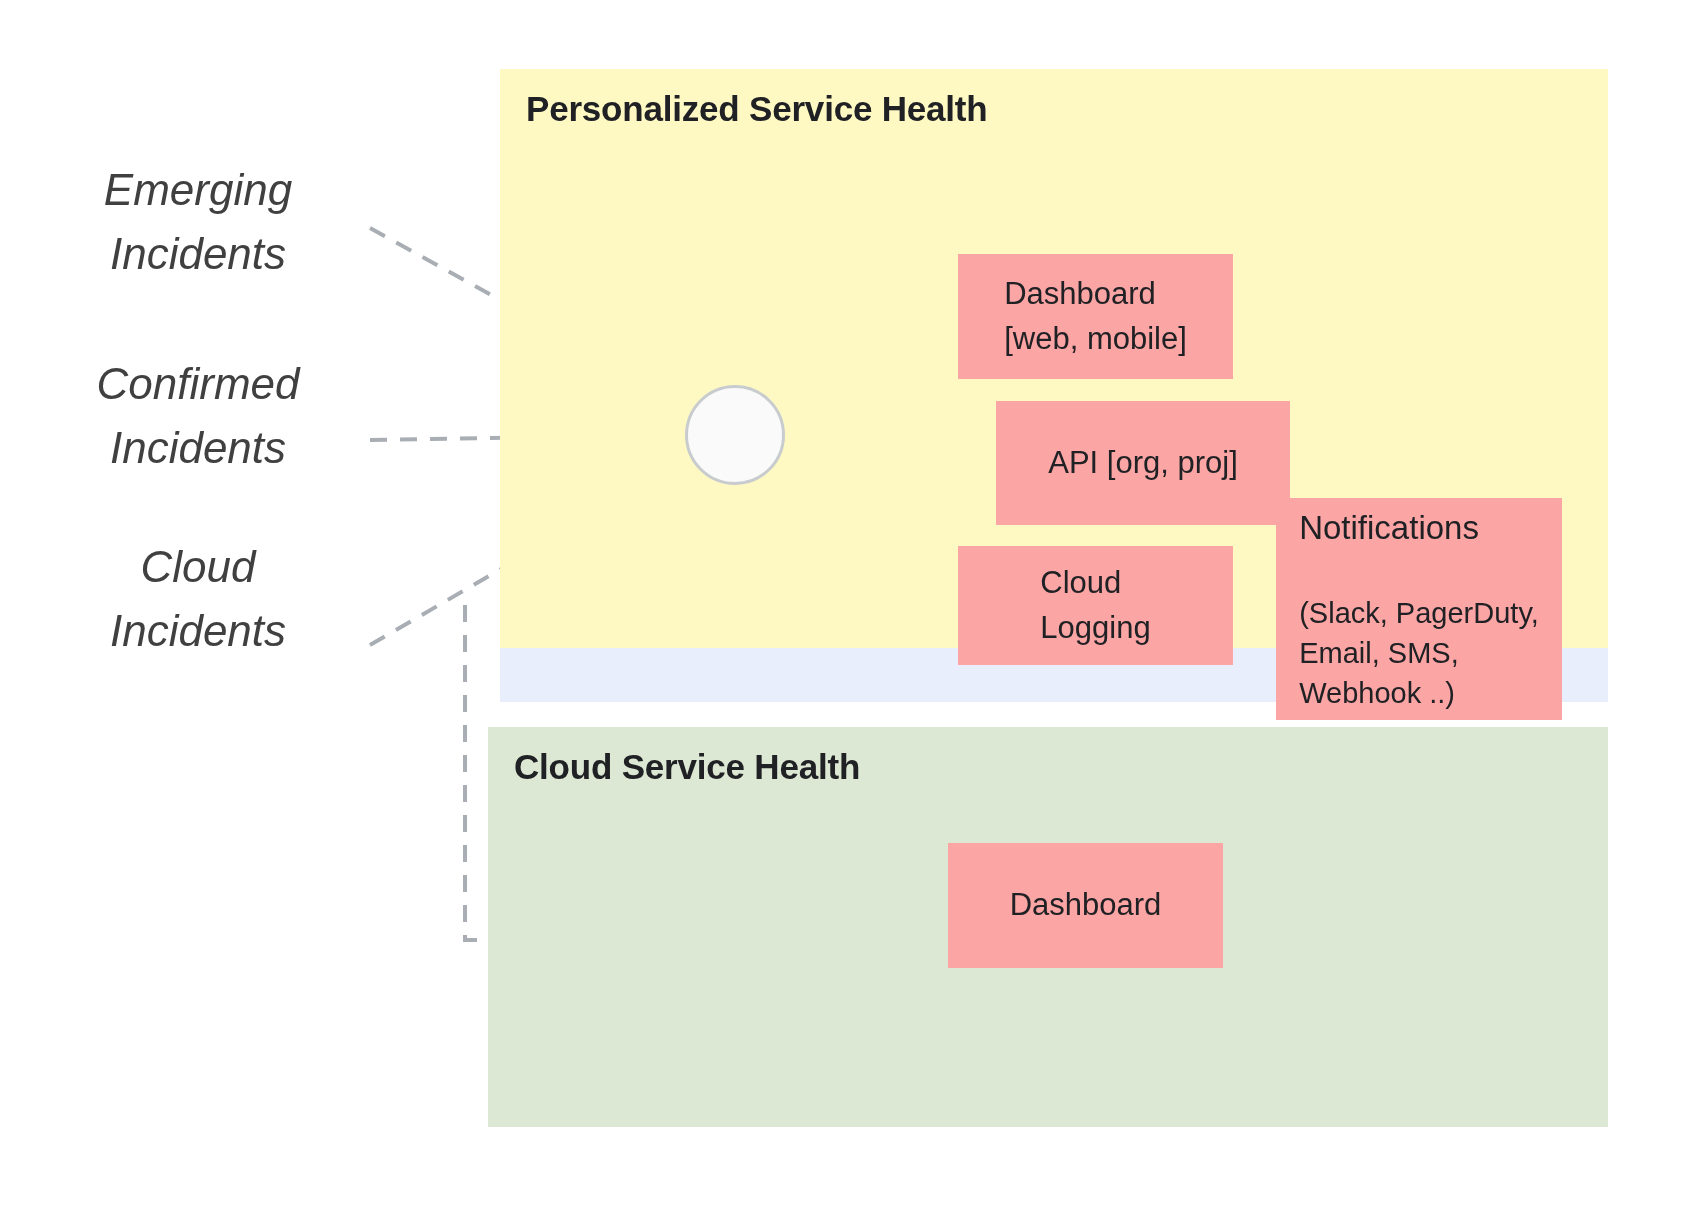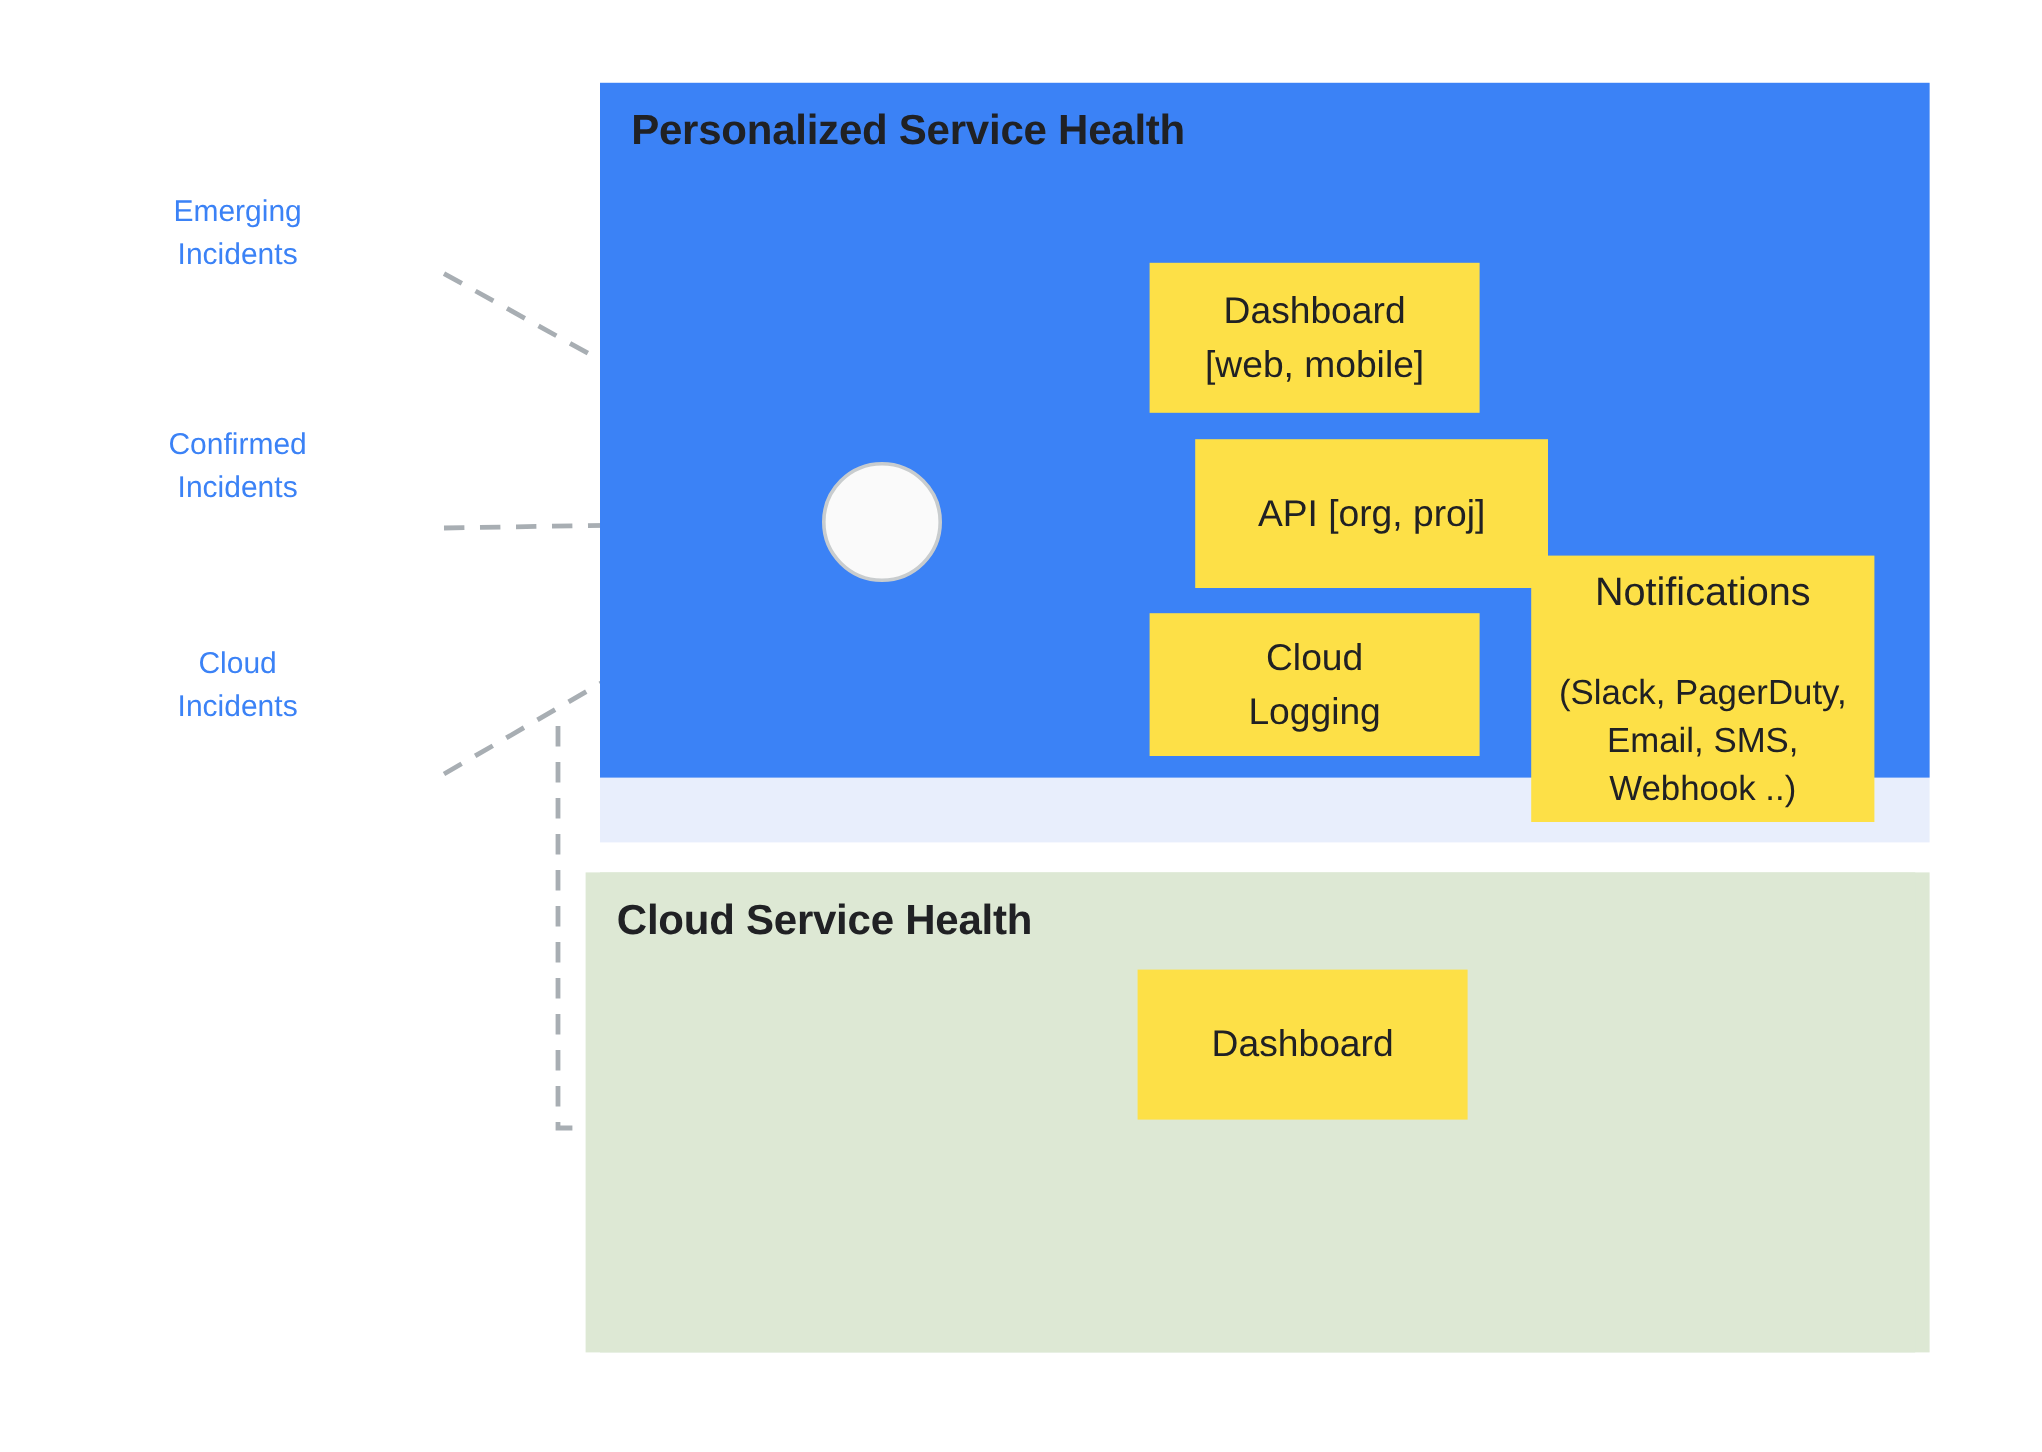--- a/index.html
+++ b/index.html
@@ -30,21 +30,21 @@
   
   .panel {
     position: absolute;
     box-sizing: border-box;
   }
   #panel-personalized {
     left: 500px;
     top: 69px;
     width: 1108px;
     height: 579px;
-    background: #3b82f6;
+    background: #fef9c3;
   }
   #panel-cloud {
     left: 488px;
     top: 727px;
     width: 1108px;
     height: 400px;
     background: #dde8d4;
   }
   .panel-title {
     position: absolute;
@@ -54,43 +54,44 @@
     font-weight: bold;
     color: #202124;
     letter-spacing: -0.2px;
     white-space: nowrap;
   }
 
   
   .source-label {
     position: absolute;
     text-align: center;
-    font-size: 25px;
+    font-size: 44px;
     line-height: 1.45;
-    color: #3b82f6;
+    color: #404040;
     white-space: pre-line;
+    font-style: italic;
   }
   #label-emerging  { left: 48px; top: 158px;  width: 300px; }
   #label-confirmed { left: 48px; top: 352px;  width: 300px; }
   #label-major     { left: 48px; top: 535px;  width: 300px; }
 
   
   .node-box {
     position: absolute;
-    background: #fde047;
+    background: #fca5a5;
     box-sizing: border-box;
     display: flex;
     align-items: center;
     justify-content: center;
-    text-align: center;
     font-size: 31px;
     line-height: 1.42;
     color: #202124;
     white-space: pre-line;
     padding: 4px 10px;
+    margin-top: 35px;
   }
   #box-dashboard-web { left: 958px;  top: 219px; width: 275px; height: 125px; }
   #box-api           { left: 996px;  top: 366px; width: 294px; height: 124px; }
   #box-cloud-logging { left: 958px;  top: 511px; width: 275px; height: 119px; }
   #box-notifications { left: 1276px; top: 463px; width: 286px; height: 222px;
                        font-size: 30px; line-height: 1.38; }
   #box-notifications .notif-title { font-size: 33px; display: block; margin-bottom: 2px; }
   #box-notifications .notif-sub   { font-size: 29px; display: block; }
   #box-dashboard-csh { left: 948px;  top: 808px; width: 275px; height: 125px; }
   #box-rss           { left: 948px;  top: 957px; width: 275px; height: 125px; }

